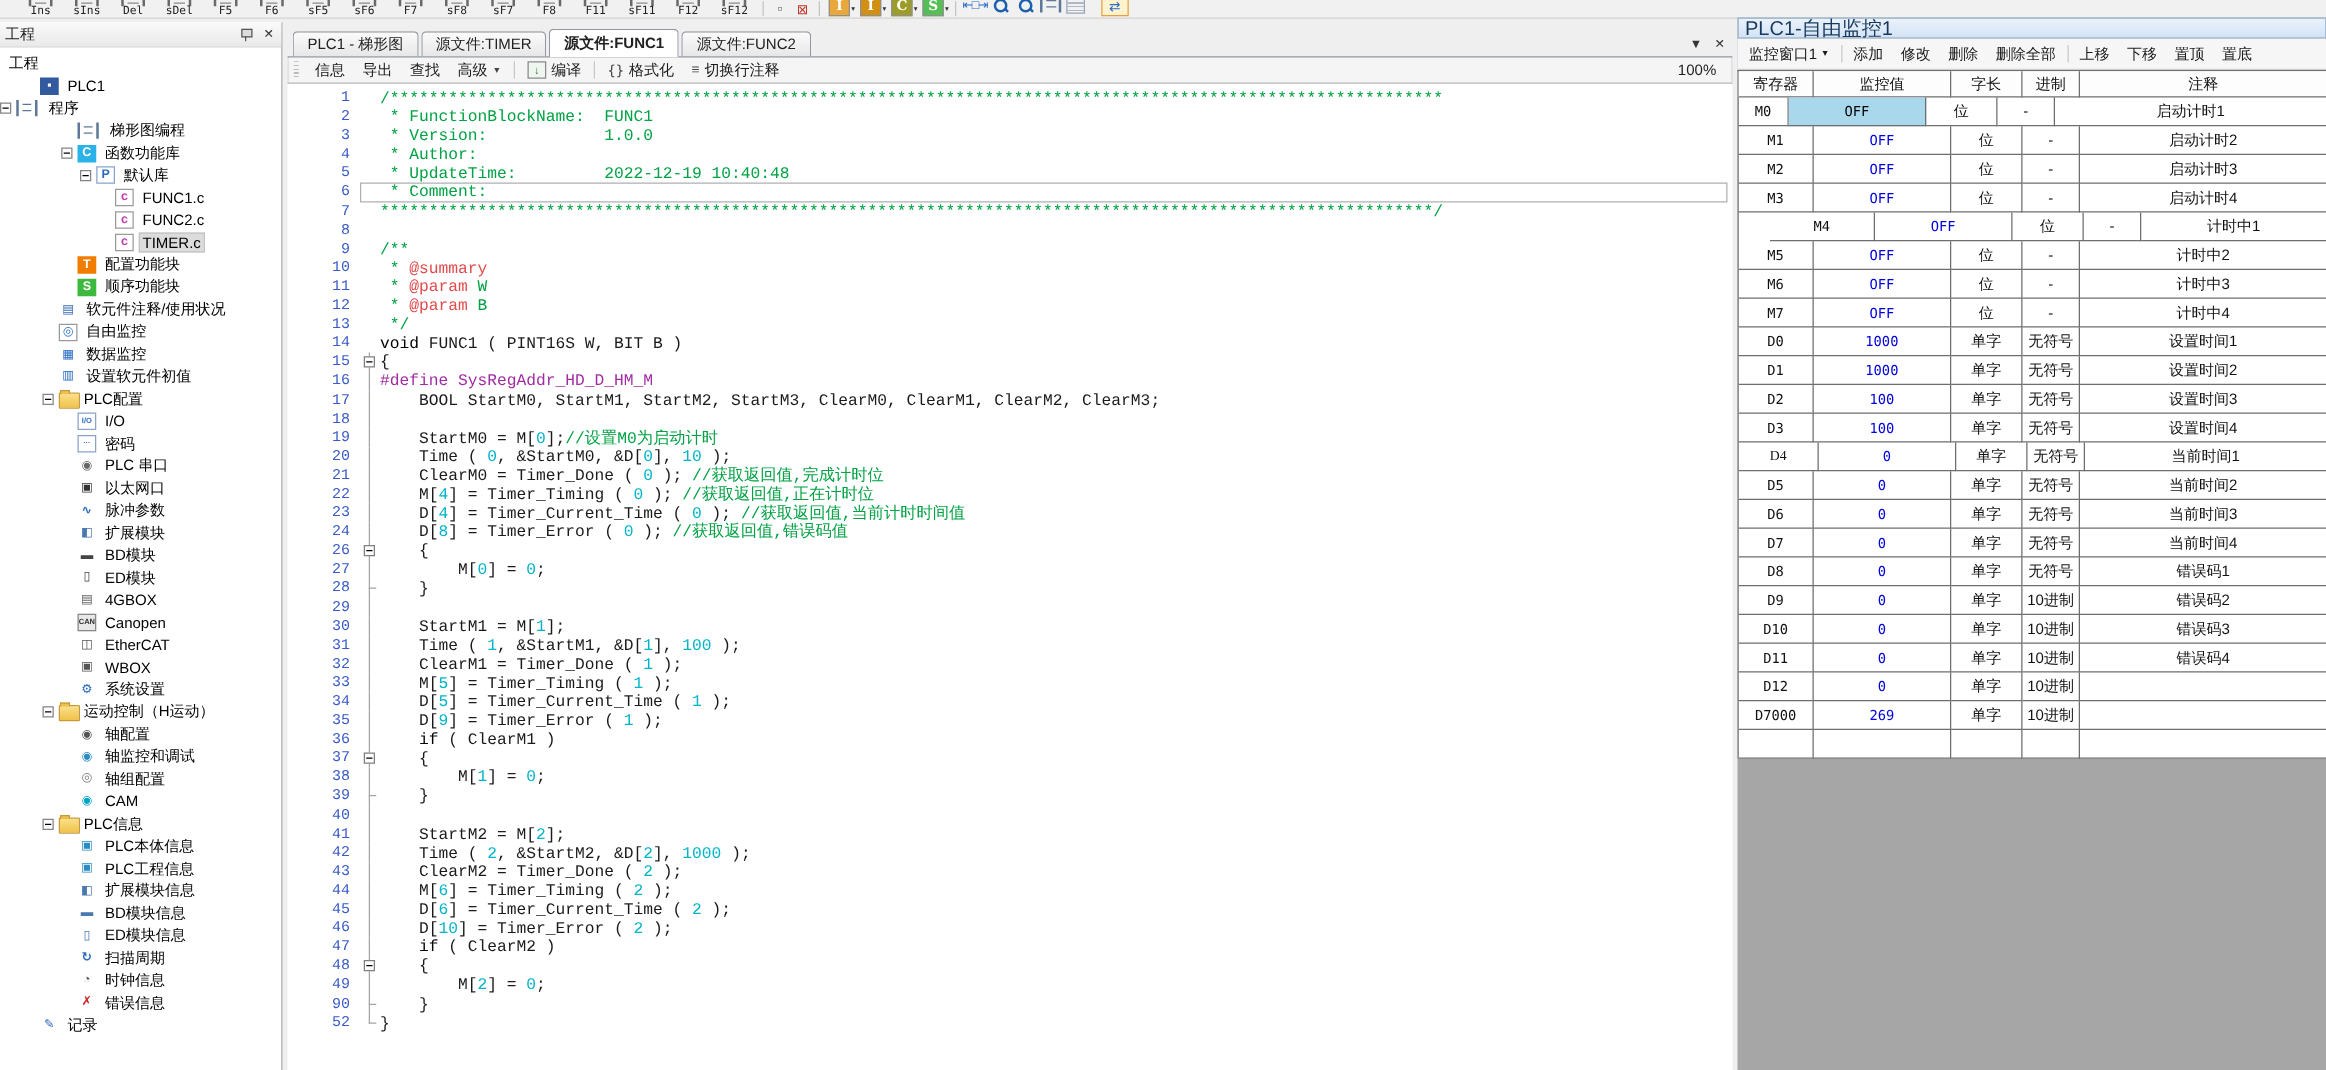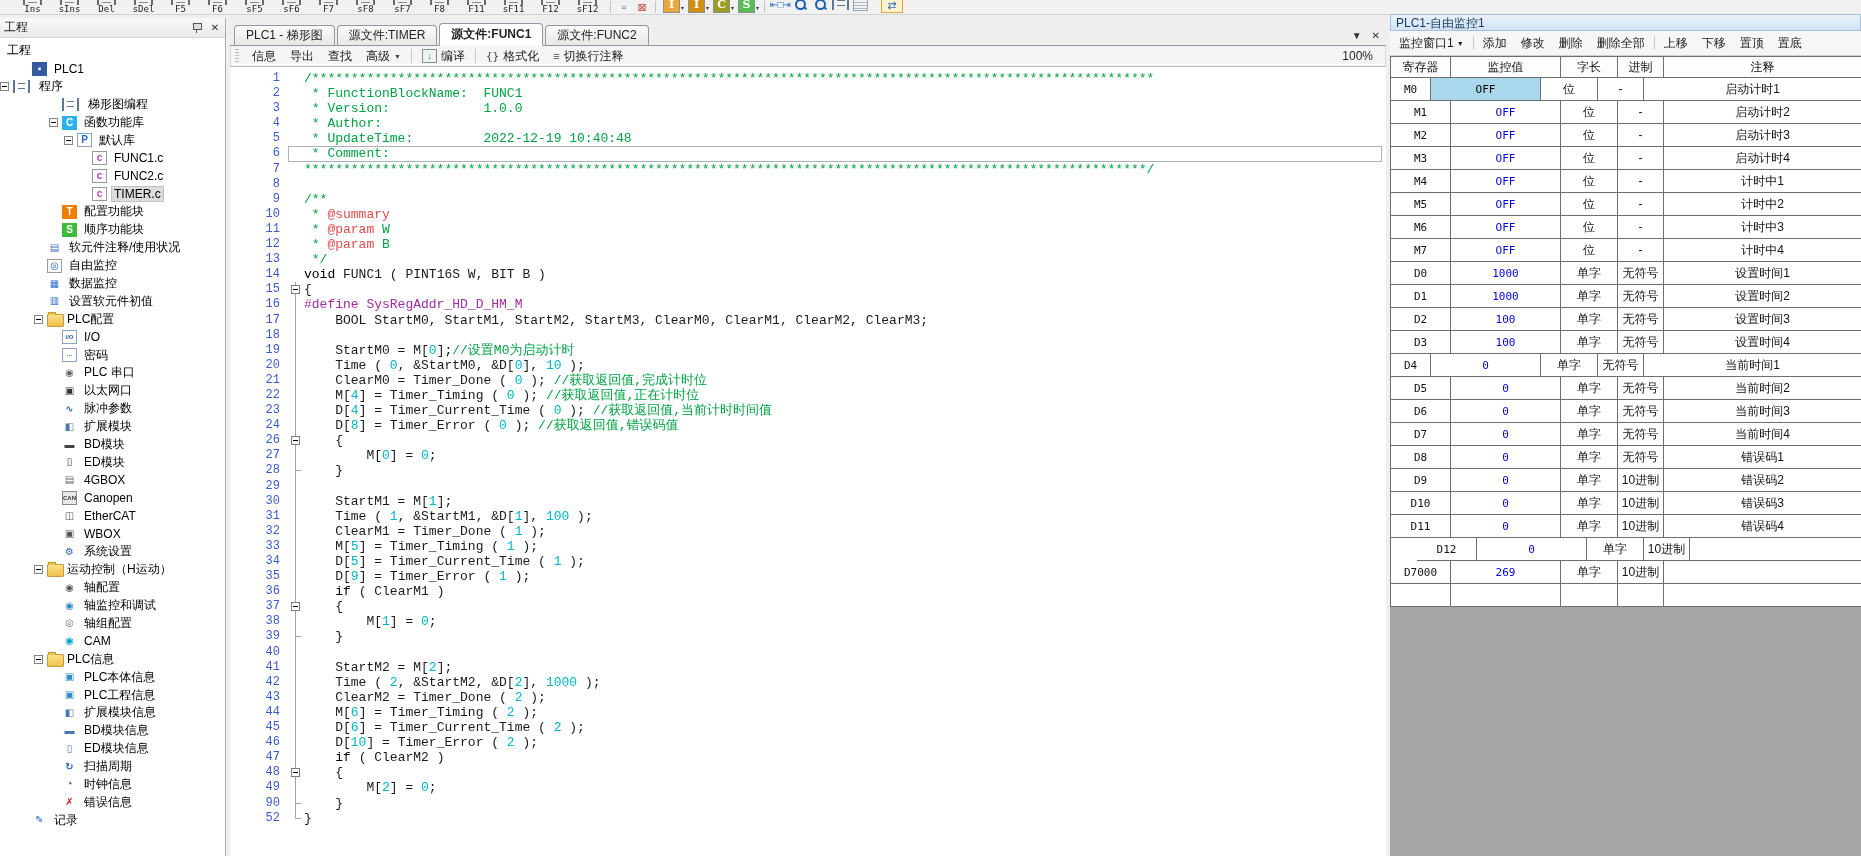--- a/index.html
+++ b/index.html
@@ -81,21 +81,21 @@
   .fold.e::after,.fold.x::after{content:"";position:absolute;left:7px;top:7px;width:6px;height:1px;background:#A4A4A4;}
   .fbox{position:absolute;left:3px;top:3px;width:9px;height:9px;background:#FFF;border:1px solid #7E7E7E;box-sizing:border-box;}
   .fbox::after{content:"";position:absolute;left:1px;top:3px;width:5px;height:1px;background:#000;}
   .ct{flex:1;}
   .cl.cur::after{content:"";position:absolute;left:58px;right:4px;top:0;bottom:0;border:1px solid #B0B0B0;pointer-events:none;}
   .sg.d{color:#1A1A1A;} .sg.c{color:#00A243;} .sg.k{color:#000000;} .sg.n{color:#00B5C8;}
   .sg.p{color:#A12CA1;} .sg.t{color:#E14B4B;}
   
   #watch{position:absolute;left:1390px;top:14px;right:0;bottom:0;background:#A6A6A6;}
   #watch-title{height:17px;line-height:17px;background:linear-gradient(#EAF2FB,#D2E3F5);border:1px solid #A4C0DC;
-    padding:0 5px;font-size:12px;color:#16395C;box-sizing:border-box;}
+    padding:0 5px;font-size:16px;color:#16395C;box-sizing:border-box;}
   #watch-toolbar{height:24px;background:#F6F6F6;border-bottom:1px solid #CFCFCF;display:flex;align-items:center;padding:0 2px;}
   .wbtn{padding:2px 7px;font-size:12px;color:#1A1A1A;display:flex;align-items:center;gap:3px;}
   .wsep{width:1px;height:14px;background:#C9C9C9;margin:0 2px;}
   #wtable{background:#FFF;border-left:1px solid #6E6E6E;border-top:1px solid #6E6E6E;}
   .wrow{display:flex;height:23px;}
   .wrow.whead{height:21px;background:#FDFDFD;}
   .wcell{border-right:1px solid #6E6E6E;border-bottom:1px solid #6E6E6E;display:flex;align-items:center;
     justify-content:center;box-sizing:border-box;overflow:hidden;font-size:12px;}
   .wcell.last{border-right:none;}
   .wcell.mono{font-family:"DejaVu Sans Mono",monospace;font-size:11px;}
@@ -599,21 +599,21 @@
         <span class="wcell last" style="flex: 1 0 0%;">启动计时3</span>
       </div>
       <div class="wrow">
         <span class="wcell mono" style="width: 60px; flex-shrink: 0;">M3</span>
         <span class="wcell mono val" style="width: 110px; flex-shrink: 0;">OFF</span>
         <span class="wcell" style="width: 57px; flex-shrink: 0;">位</span>
         <span class="wcell" style="width: 46px; flex-shrink: 0;">-</span>
         <span class="wcell last" style="flex: 1 0 0%;">启动计时4</span>
       </div>
       <div class="wrow">
-        <span class="wcell mono" style="width: 60px; flex-shrink: 0;">M4</span>
+        <span class="wcell mono" style="width: 84px; flex-shrink: 0; margin-left: 25px;">M4</span>
         <span class="wcell mono val" style="width: 110px; flex-shrink: 0;">OFF</span>
         <span class="wcell" style="width: 57px; flex-shrink: 0;">位</span>
         <span class="wcell" style="width: 46px; flex-shrink: 0;">-</span>
         <span class="wcell last" style="flex: 1 0 0%;">计时中1</span>
       </div>
       <div class="wrow">
         <span class="wcell mono" style="width: 60px; flex-shrink: 0;">M5</span>
         <span class="wcell mono val" style="width: 110px; flex-shrink: 0;">OFF</span>
         <span class="wcell" style="width: 57px; flex-shrink: 0;">位</span>
         <span class="wcell" style="width: 46px; flex-shrink: 0;">-</span>
@@ -655,21 +655,21 @@
         <span class="wcell last" style="flex: 1 0 0%;">设置时间3</span>
       </div>
       <div class="wrow">
         <span class="wcell mono" style="width: 60px; flex-shrink: 0;">D3</span>
         <span class="wcell mono val" style="width: 110px; flex-shrink: 0;">100</span>
         <span class="wcell" style="width: 57px; flex-shrink: 0;">单字</span>
         <span class="wcell" style="width: 46px; flex-shrink: 0;">无符号</span>
         <span class="wcell last" style="flex: 1 0 0%;">设置时间4</span>
       </div>
       <div class="wrow">
-        <span class="wcell mono" style="width: 40px; flex-shrink: 0;">D4</span>
+        <span class="wcell mono" style="width: 64px; flex-shrink: 0; font-family: Liberation Serif, serif;">D4</span>
         <span class="wcell mono val" style="width: 110px; flex-shrink: 0;">0</span>
         <span class="wcell" style="width: 57px; flex-shrink: 0;">单字</span>
         <span class="wcell" style="width: 46px; flex-shrink: 0;">无符号</span>
         <span class="wcell last" style="flex: 1 0 0%;">当前时间1</span>
       </div>
       <div class="wrow">
         <span class="wcell mono" style="width: 60px; flex-shrink: 0;">D5</span>
         <span class="wcell mono val" style="width: 110px; flex-shrink: 0;">0</span>
         <span class="wcell" style="width: 57px; flex-shrink: 0;">单字</span>
         <span class="wcell" style="width: 46px; flex-shrink: 0;">无符号</span>
@@ -711,21 +711,21 @@
         <span class="wcell last" style="flex: 1 0 0%;">错误码3</span>
       </div>
       <div class="wrow">
         <span class="wcell mono" style="width: 60px; flex-shrink: 0;">D11</span>
         <span class="wcell mono val" style="width: 110px; flex-shrink: 0;">0</span>
         <span class="wcell" style="width: 57px; flex-shrink: 0;">单字</span>
         <span class="wcell" style="width: 46px; flex-shrink: 0;">10进制</span>
         <span class="wcell last" style="flex: 1 0 0%;">错误码4</span>
       </div>
       <div class="wrow">
-        <span class="wcell mono" style="width: 60px; flex-shrink: 0; margin-left: 26px;">D12</span>
+        <span class="wcell mono" style="width: 60px; flex-shrink: 0;">D12</span>
         <span class="wcell mono val" style="width: 110px; flex-shrink: 0;">0</span>
         <span class="wcell" style="width: 57px; flex-shrink: 0;">单字</span>
         <span class="wcell" style="width: 46px; flex-shrink: 0;">10进制</span>
         <span class="wcell last" style="flex: 1 0 0%;"></span>
       </div>
       <div class="wrow">
         <span class="wcell mono" style="width: 60px; flex-shrink: 0;">D7000</span>
         <span class="wcell mono val" style="width: 110px; flex-shrink: 0;">269</span>
         <span class="wcell" style="width: 57px; flex-shrink: 0;">单字</span>
         <span class="wcell" style="width: 46px; flex-shrink: 0;">10进制</span>

